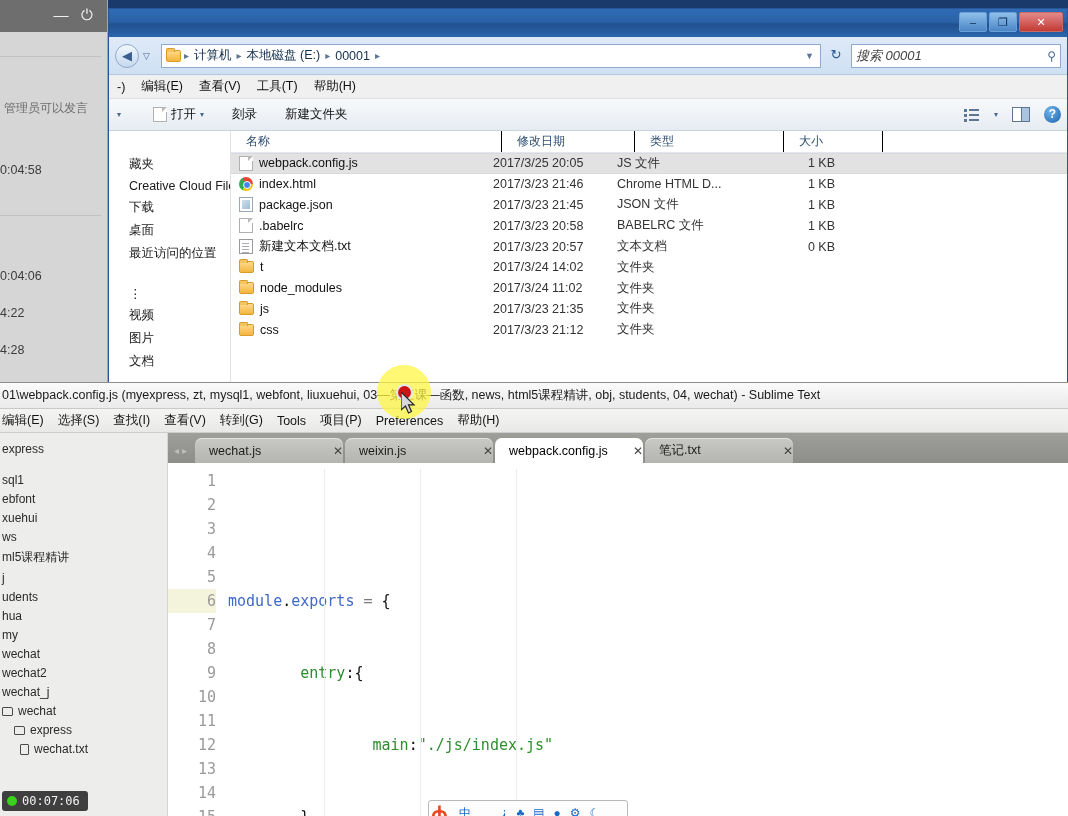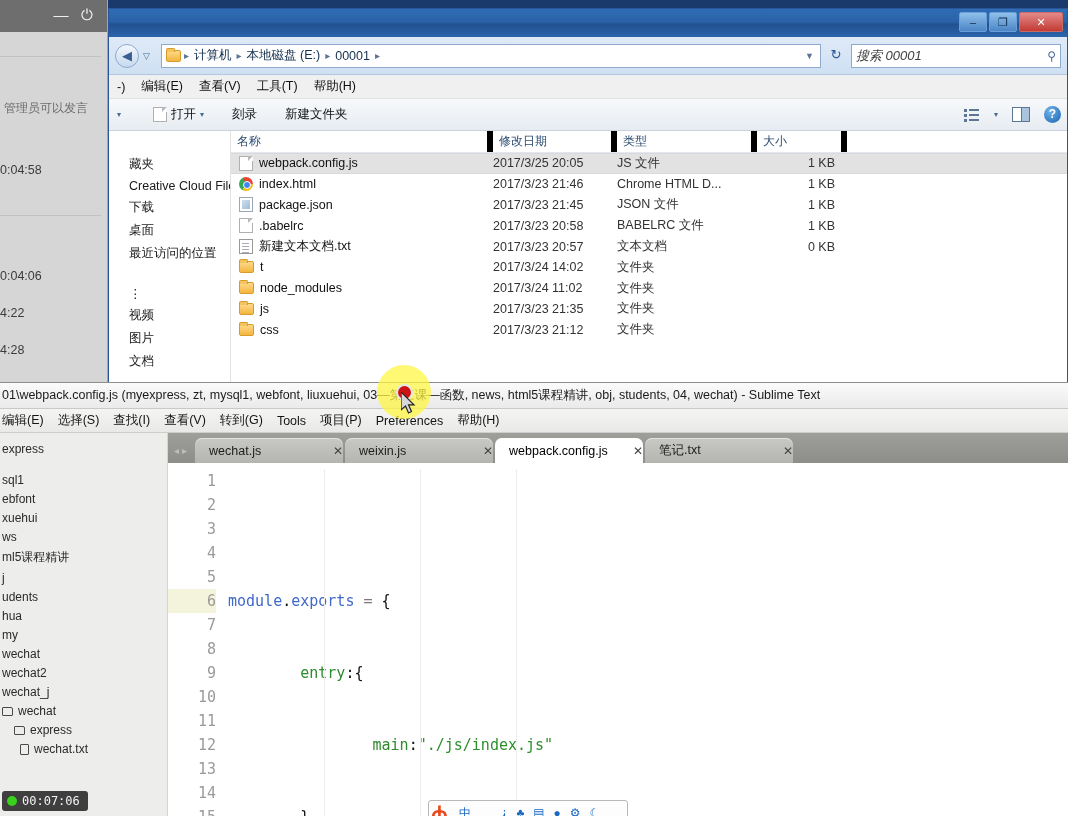--- a/index.html
+++ b/index.html
@@ -128,21 +128,21 @@
   }
   .side-item { padding: 3px 0 3px 20px; white-space: nowrap; cursor: pointer; }
   .side-gap { height: 18px; }
 
   .exp-list { flex: 1; position: relative; }
   .list-head {
     display: flex; height: 22px; align-items: center;
     font-size: 12px; color: #2b4b6f; border-bottom: 1px solid #e3e8ee;
     background: #fff;
   }
-  .list-head div { border-right: 6px solid #000000; height: 100%; display:flex; align-items:center; padding-left: 6px; cursor: pointer;}
+  .list-head div { border-right: 1px solid #000000; height: 100%; display:flex; align-items:center; padding-left: 6px; cursor: pointer; margin-left: 9px;}
   .col-name { width: 262px; }
   .col-date { width: 124px; }
   .col-type { width: 140px; }
   .col-size { width: 90px; }
   .row {
     display: flex; height: 20.8px; align-items: center; font-size: 12.5px;
     color: #111; cursor: default;
   }
   .row.sel { background: #e2e2e2; border-top:1px solid #dadada; border-bottom:1px solid #dadada; }
   .cell-name { width: 262px; display: flex; align-items: center; gap: 6px; padding-left: 8px; }

